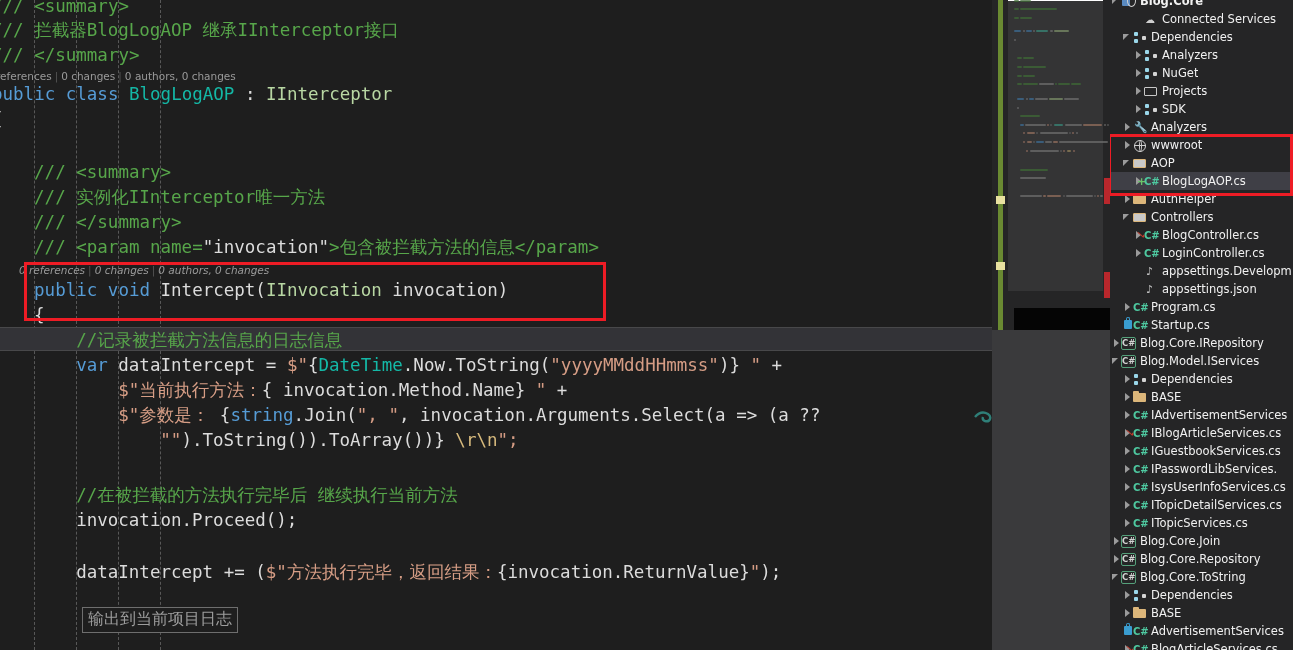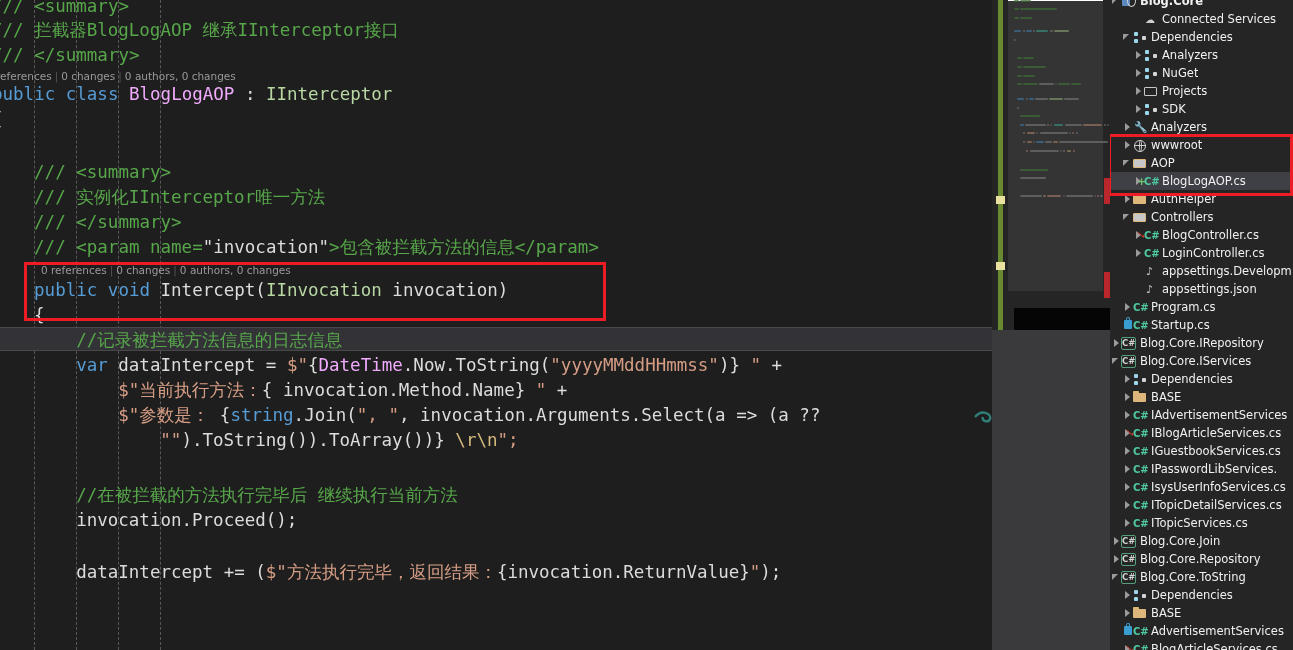--- a/index.html
+++ b/index.html
@@ -27,21 +27,21 @@
     font-size:17.5px;
     line-height:25px;
     white-space:pre;
   }
   .ln{position:absolute;left:0;white-space:pre;}
 
   
   .c-comment{color:#57a64a;}
   .c-xmltag{color:#57a64a;}
   .c-kw{color:#569cd6;}
-  .c-type{color:#f0abfc;}
+  .c-type{color:#14b8a6;}
   .c-iface{color:#b8d7a3;}
   .c-plain{color:#dcdcdc;}
   .c-str{color:#d69d85;}
   .c-punct{color:#dcdcdc;}
   .c-esc{color:#d7ba7d;}
 
   
   .codelens{
     position:absolute;
     font-family:"DejaVu Sans","Liberation Sans",sans-serif;
@@ -224,25 +224,26 @@
     <div id="indent-guides">
         <div class="indent-guide" style="left: 34.08px;"></div>
         <div class="indent-guide" style="left: 76.16px;"></div>
         <div class="indent-guide" style="left: 118.24px;"></div>
         <div class="indent-guide" style="left: 160.32px;"></div>
       </div>
     <div class="cur-line" style="top: 327px;"></div>
       <div class="code-layer" id="code-layer"><div class="ln" style="top: -6px; left: -8px;"><span class="c-comment">/// </span><span class="c-xmltag">&lt;summary&gt;</span></div><div class="ln" style="top: 18px; left: -8px;"><span class="c-comment">/// </span><span class="c-comment">拦截器BlogLogAOP 继承IInterceptor接口</span></div><div class="ln" style="top: 43px; left: -8px;"><span class="c-comment">/// </span><span class="c-xmltag">&lt;/summary&gt;</span></div><div class="ln" style="top: 82px; left: -8px;"><span class="c-kw">public</span><span class="c-plain"> </span><span class="c-kw">class</span><span class="c-plain"> </span><span class="c-type">BlogLogAOP</span><span class="c-plain"> : </span><span class="c-iface">IInterceptor</span></div><div class="ln" style="top: 107px; left: -8px;"><span class="c-plain">{</span></div><div class="ln" style="top: 160px; left: 34.08px;"><span class="c-comment">/// </span><span class="c-xmltag">&lt;summary&gt;</span></div><div class="ln" style="top: 185px; left: 34.08px;"><span class="c-comment">/// </span><span class="c-comment">实例化IInterceptor唯一方法</span></div><div class="ln" style="top: 210px; left: 34.08px;"><span class="c-comment">/// </span><span class="c-xmltag">&lt;/summary&gt;</span></div><div class="ln" style="top: 235px; left: 34.08px;"><span class="c-comment">/// </span><span class="c-xmltag">&lt;param name=</span><span class="c-plain">"invocation"</span><span class="c-xmltag">&gt;</span><span class="c-comment">包含被拦截方法的信息</span><span class="c-xmltag">&lt;/param&gt;</span></div><div class="ln" style="top: 278px; left: 34.08px;"><span class="c-kw">public</span><span class="c-plain"> </span><span class="c-kw">void</span><span class="c-plain"> Intercept(</span><span class="c-iface">IInvocation</span><span class="c-plain"> invocation)</span></div><div class="ln" style="top: 303px; left: 34.08px;"><span class="c-plain">{</span></div><div class="ln" style="top: 328px; left: 76.16px;"><span class="c-comment">//记录被拦截方法信息的日志信息</span></div><div class="ln" style="top: 353px; left: 76.16px;"><span class="c-kw">var</span><span class="c-plain"> dataIntercept = </span><span class="c-str">$"</span><span class="c-punct">{</span><span class="c-type">DateTime</span><span class="c-plain">.Now.ToString(</span><span class="c-str">"yyyyMMddHHmmss"</span><span class="c-plain">)</span><span class="c-punct">}</span><span class="c-str"> "</span><span class="c-plain"> +</span></div><div class="ln" style="top: 378px; left: 118.24px;"><span class="c-str">$"</span><span class="c-str">当前执行方法：</span><span class="c-punct">{</span><span class="c-plain"> invocation.Method.Name</span><span class="c-punct">}</span><span class="c-str"> "</span><span class="c-plain"> +</span></div><div class="ln" style="top: 403px; left: 118.24px;"><span class="c-str">$"</span><span class="c-str">参数是：</span><span class="c-punct"> {</span><span class="c-kw">string</span><span class="c-plain">.Join(</span><span class="c-str">", "</span><span class="c-plain">, invocation.Arguments.Select(a =&gt; (a ??</span></div><div class="ln" style="top: 428px; left: 160.32px;"><span class="c-str">""</span><span class="c-plain">).ToString()).ToArray())</span><span class="c-punct">}</span><span class="c-str"> </span><span class="c-esc">\r\n</span><span class="c-str">";</span></div><div class="ln" style="top: 483px; left: 76.16px;"><span class="c-comment">//在被拦截的方法执行完毕后 继续执行当前方法</span></div><div class="ln" style="top: 508px; left: 76.16px;"><span class="c-plain">invocation.Proceed();</span></div><div class="ln" style="top: 560px; left: 76.16px;"><span class="c-plain">dataIntercept += (</span><span class="c-str">$"</span><span class="c-str">方法执行完毕，返回结果：</span><span class="c-punct">{</span><span class="c-plain">invocation.ReturnValue</span><span class="c-punct">}</span><span class="c-str">"</span><span class="c-plain">);</span></div></div>
     <div id="codelens-layer">
         <div class="codelens" style="top: 70px; left: -14px;"><span>0 references</span><span class="sep">|</span><span>0 changes</span><span class="sep">|</span><span>0 authors, 0 changes</span></div>
-        <div class="codelens" style="top: 264px; left: 41px;"><span>0 references</span><span class="sep">|</span><span>0 changes</span><span class="sep">|</span><span>0 authors, 0 changes</span></div>
+        <div class="codelens" style="top: 264px; left: 19px; font-style: italic;"><span>0 references</span><span class="sep">|</span><span>0 changes</span><span class="sep">|</span><span>0 authors, 0 changes</span></div>
       </div>
     <div id="editor-annotations">
         <div class="redbox" style="left: 24px; top: 262px; width: 582px; height: 59px;"></div>
       </div>
+    <div class="qlabel" id="qlabel" style="left: 82px; top: 607px;">输出到当前项目日志</div>
 
     <svg class="mini-teal" style="left:972px;top:406px;" viewBox="0 0 22 22">
       <path d="M3 11 q6 -7 13 -3 q3 2 2 5 q-1 3 -5 2 q-3 -1 -2 -4" fill="none" stroke="#2f7f78" stroke-width="2.4"></path>
     </svg>
   </div>
 
   <div id="minimap">
     <div class="mm-track"></div>
     <div class="mm-changebar" id="mm-changebar" style="height: 330px;"></div>
     <div class="mm-marker" style="top:196px;"></div>
@@ -512,21 +513,21 @@
             <span class="ic-proj">C#</span>
           </span>
           <span class="tlabel">Blog.Core.IRepository</span>
         </div>
         <div class="trow" style="top: 0px;">
           <span style="flex: 0 0 2px;"></span>
           <span class="twist open"></span>
           <span class="ico">
             <span class="ic-proj">C#</span>
           </span>
-          <span class="tlabel">Blog.Core.IServices</span>
+          <span class="tlabel">Blog.Model.IServices</span>
         </div>
         <div class="trow" style="top: 0px;">
           <span style="flex: 0 0 13px;"></span>
           <span class="twist closed"></span>
           <span class="ico">
             <span class="ic-deps">
               <i></i>
               <i></i>
               <i></i>
             </span>

